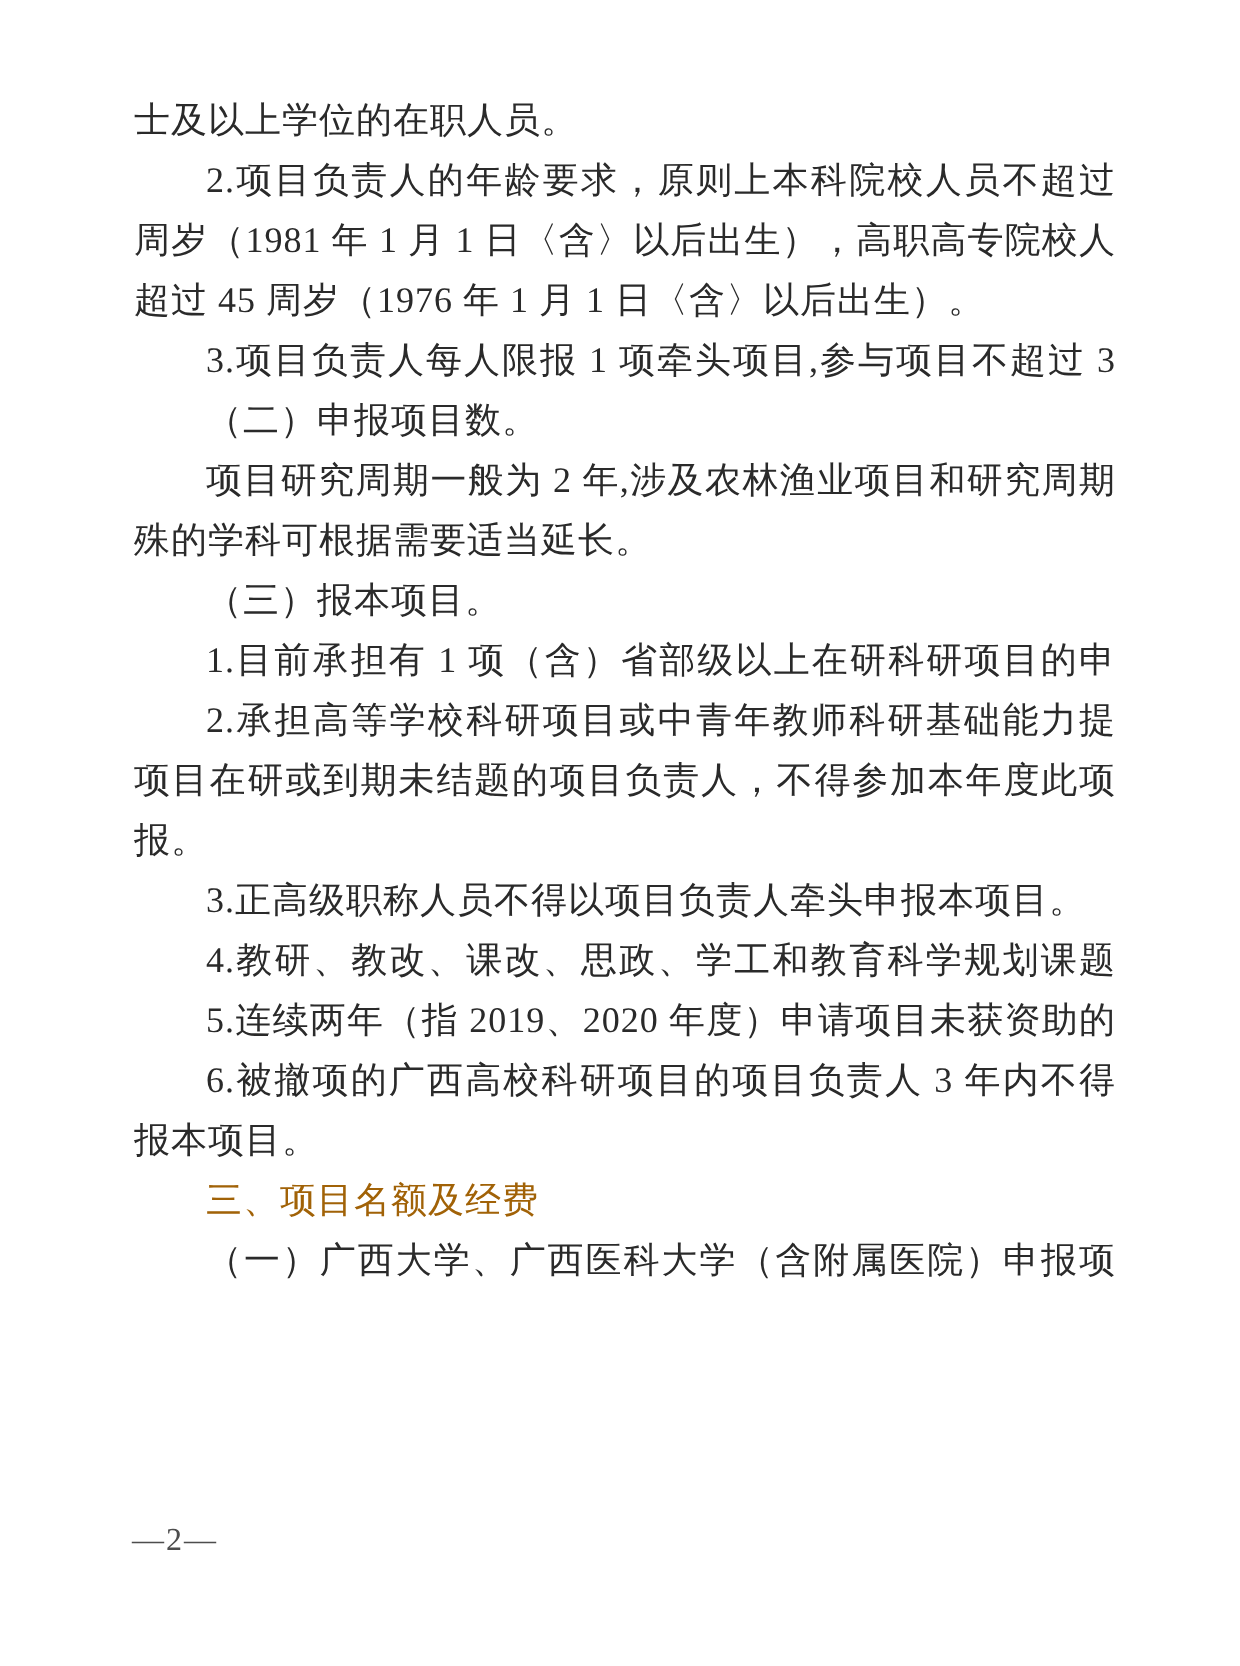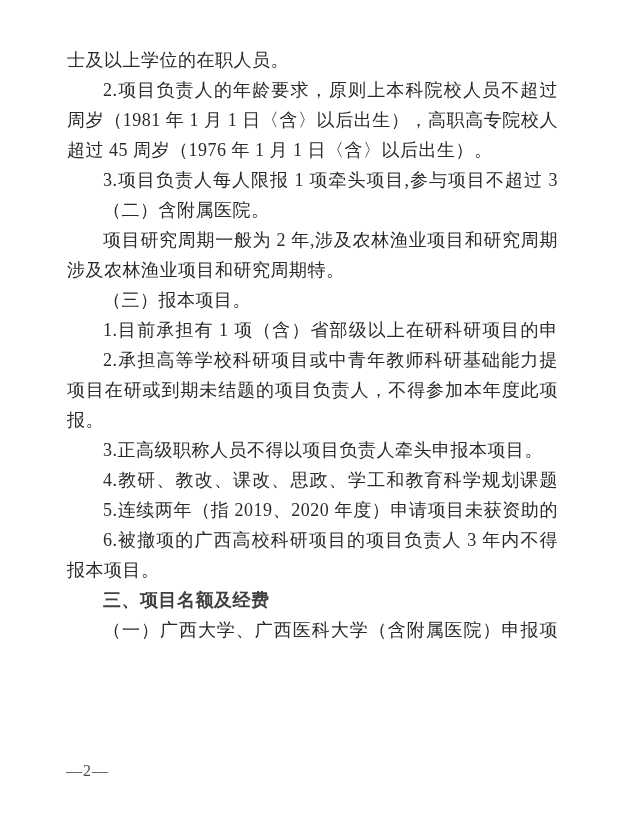--- a/index.html
+++ b/index.html
@@ -40,46 +40,46 @@
   .line.justify {
     white-space: normal;
     text-align: justify;
     text-align-last: justify;
     overflow: hidden;
   }
   .line.indent {
     text-indent: 2em;
   }
   .line.bold {
-    font-weight: bold;
+    font-weight: normal;
     font-family: "Liberation Sans", sans-serif;
-    color: #404040;
+    color: #a16207;
   }
   .footer {
     position: absolute;
     left: 66px;
     top: 762px;
     font-size: 16px;
     color: #4d4d4d;
     letter-spacing: 1px;
   }
 </style>
 </head>
 <body>
 
 <div class="page">
   <div class="text-body">
       <div class="line">士及以上学位的在职人员。</div>
       <div class="line indent justify">2.项目负责人的年龄要求，原则上本科院校人员不超过 40</div>
       <div class="line justify">周岁（1981 年 1 月 1 日〈含〉以后出生），高职高专院校人员不</div>
       <div class="line">超过 45 周岁（1976 年 1 月 1 日〈含〉以后出生）。</div>
       <div class="line indent justify">3.项目负责人每人限报 1 项牵头项目,参与项目不超过 3 项。</div>
-      <div class="line indent">（二）含附属医院。</div>
+      <div class="line indent">（二）申报项目数。</div>
       <div class="line indent justify">项目研究周期一般为 2 年,涉及农林渔业项目和研究周期特</div>
-      <div class="line">涉及农林渔业项目和研究周期特。</div>
+      <div class="line">殊的学科可根据需要适当延长。</div>
       <div class="line indent">（三）报本项目。</div>
       <div class="line indent justify">1.目前承担有 1 项（含）省部级以上在研科研项目的申请人</div>
       <div class="line indent justify">2.承担高等学校科研项目或中青年教师科研基础能力提升</div>
       <div class="line justify">项目在研或到期未结题的项目负责人，不得参加本年度此项目申</div>
       <div class="line">报。</div>
       <div class="line indent">3.正高级职称人员不得以项目负责人牵头申报本项目。</div>
       <div class="line indent justify">4.教研、教改、课改、思政、学工和教育科学规划课题不在</div>
       <div class="line indent justify">5.连续两年（指 2019、2020 年度）申请项目未获资助的申</div>
       <div class="line indent justify">6.被撤项的广西高校科研项目的项目负责人 3 年内不得申</div>
       <div class="line">报本项目。</div>

